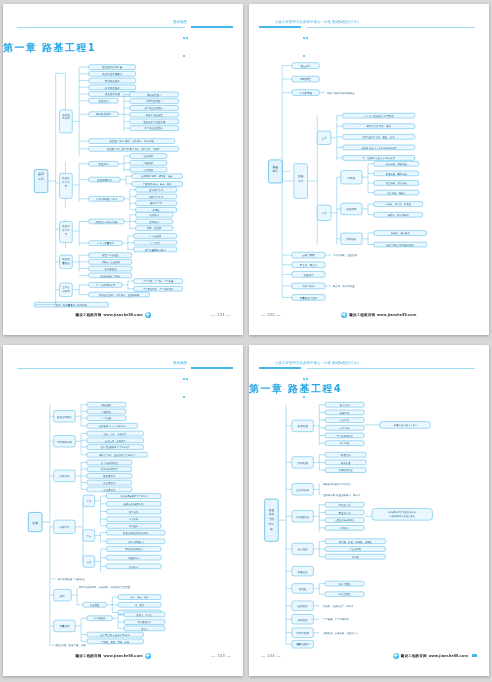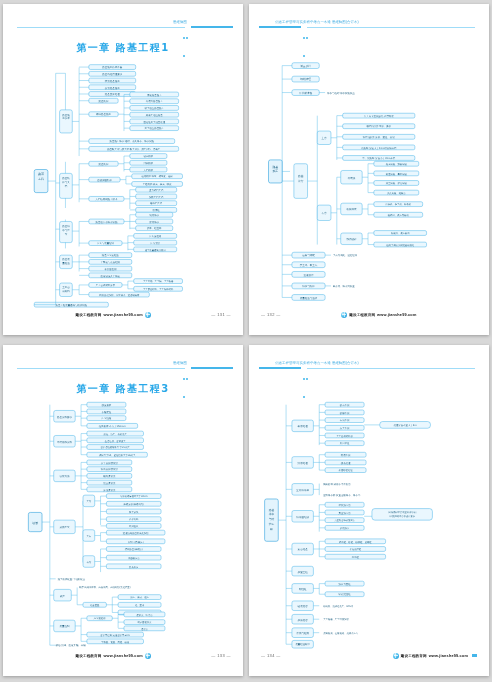--- a/index.html
+++ b/index.html
@@ -34,21 +34,21 @@
     letter-spacing:.1px;white-space:nowrap;line-height:8px;
   }
   .page.left .hdr .htxt{right:56px;}
   .page.right .hdr .htxt{left:26px;}
   .page.right .hdr .rule.thin{left:58px;right:14px;}
   .page.right .hdr .rule.thick{left:10px;right:auto;width:42px;}
   .page.right .hdr .dots{left:54px;}
 
   
   .title{
-    position:absolute;top:37px;left:0;right:0;text-align:center;
+    position:absolute;top:37px;left:0;right:0;
     font-size:10px;font-weight:bold;color:#29a8e8;letter-spacing:1.4px;
     font-family:"DejaVu Sans",sans-serif;
   }
 
   
   .footer{
     position:absolute;bottom:16px;left:12px;right:12px;height:9px;
     display:flex;align-items:center;
   }
   .page.left .footer{justify-content:flex-start;}
@@ -573,21 +573,20 @@
   </div>
 
   <div class="page left">
     <div class="hdr">
       <div class="rule thin"></div>
       <div class="dots"><i></i><i></i><i></i></div>
       <div class="rule thick"></div>
       <div class="htxt">思维脑图</div>
     </div>
 
-    <div class="title">第一章  路基工程3</div>
 
     <div class="map">
       <svg viewBox="0 0 246 263" preserveAspectRatio="none">
         <path class="lk" d="M48 8 V250 M40 130 H48"></path>
         <g class="nd rootnd">
           <rect x="26" y="120" width="14" height="20" rx="2"></rect>
           <text x="33" y="132" font-size="3" text-anchor="middle">填筑</text>
         </g>
 
         <g class="nd">
@@ -834,20 +833,21 @@
   </div>
 
   <div class="page right">
     <div class="hdr">
       <div class="rule thin"></div>
       <div class="dots"><i></i><i></i><i></i></div>
       <div class="rule thick"></div>
       <div class="htxt">公路工程管理与实务精华考点一本通 思维脑图(合订本)</div>
     </div>
 
+    <div class="title">第一章  路基工程4</div>
 
     <div class="map">
       <svg viewBox="0 0 246 263" preserveAspectRatio="none">
         <path class="lk" d="M38 8 V250 M30 128 H38"></path>
         <g class="nd rootnd">
           <rect x="16" y="106" width="14" height="44" rx="2"></rect>
           <text x="23" y="118" font-size="2.8" text-anchor="middle">路基</text>
           <text x="23" y="123" font-size="2.8" text-anchor="middle">排水</text>
           <text x="23" y="128" font-size="2.8" text-anchor="middle">与防</text>
           <text x="23" y="133" font-size="2.8" text-anchor="middle">护工</text>

